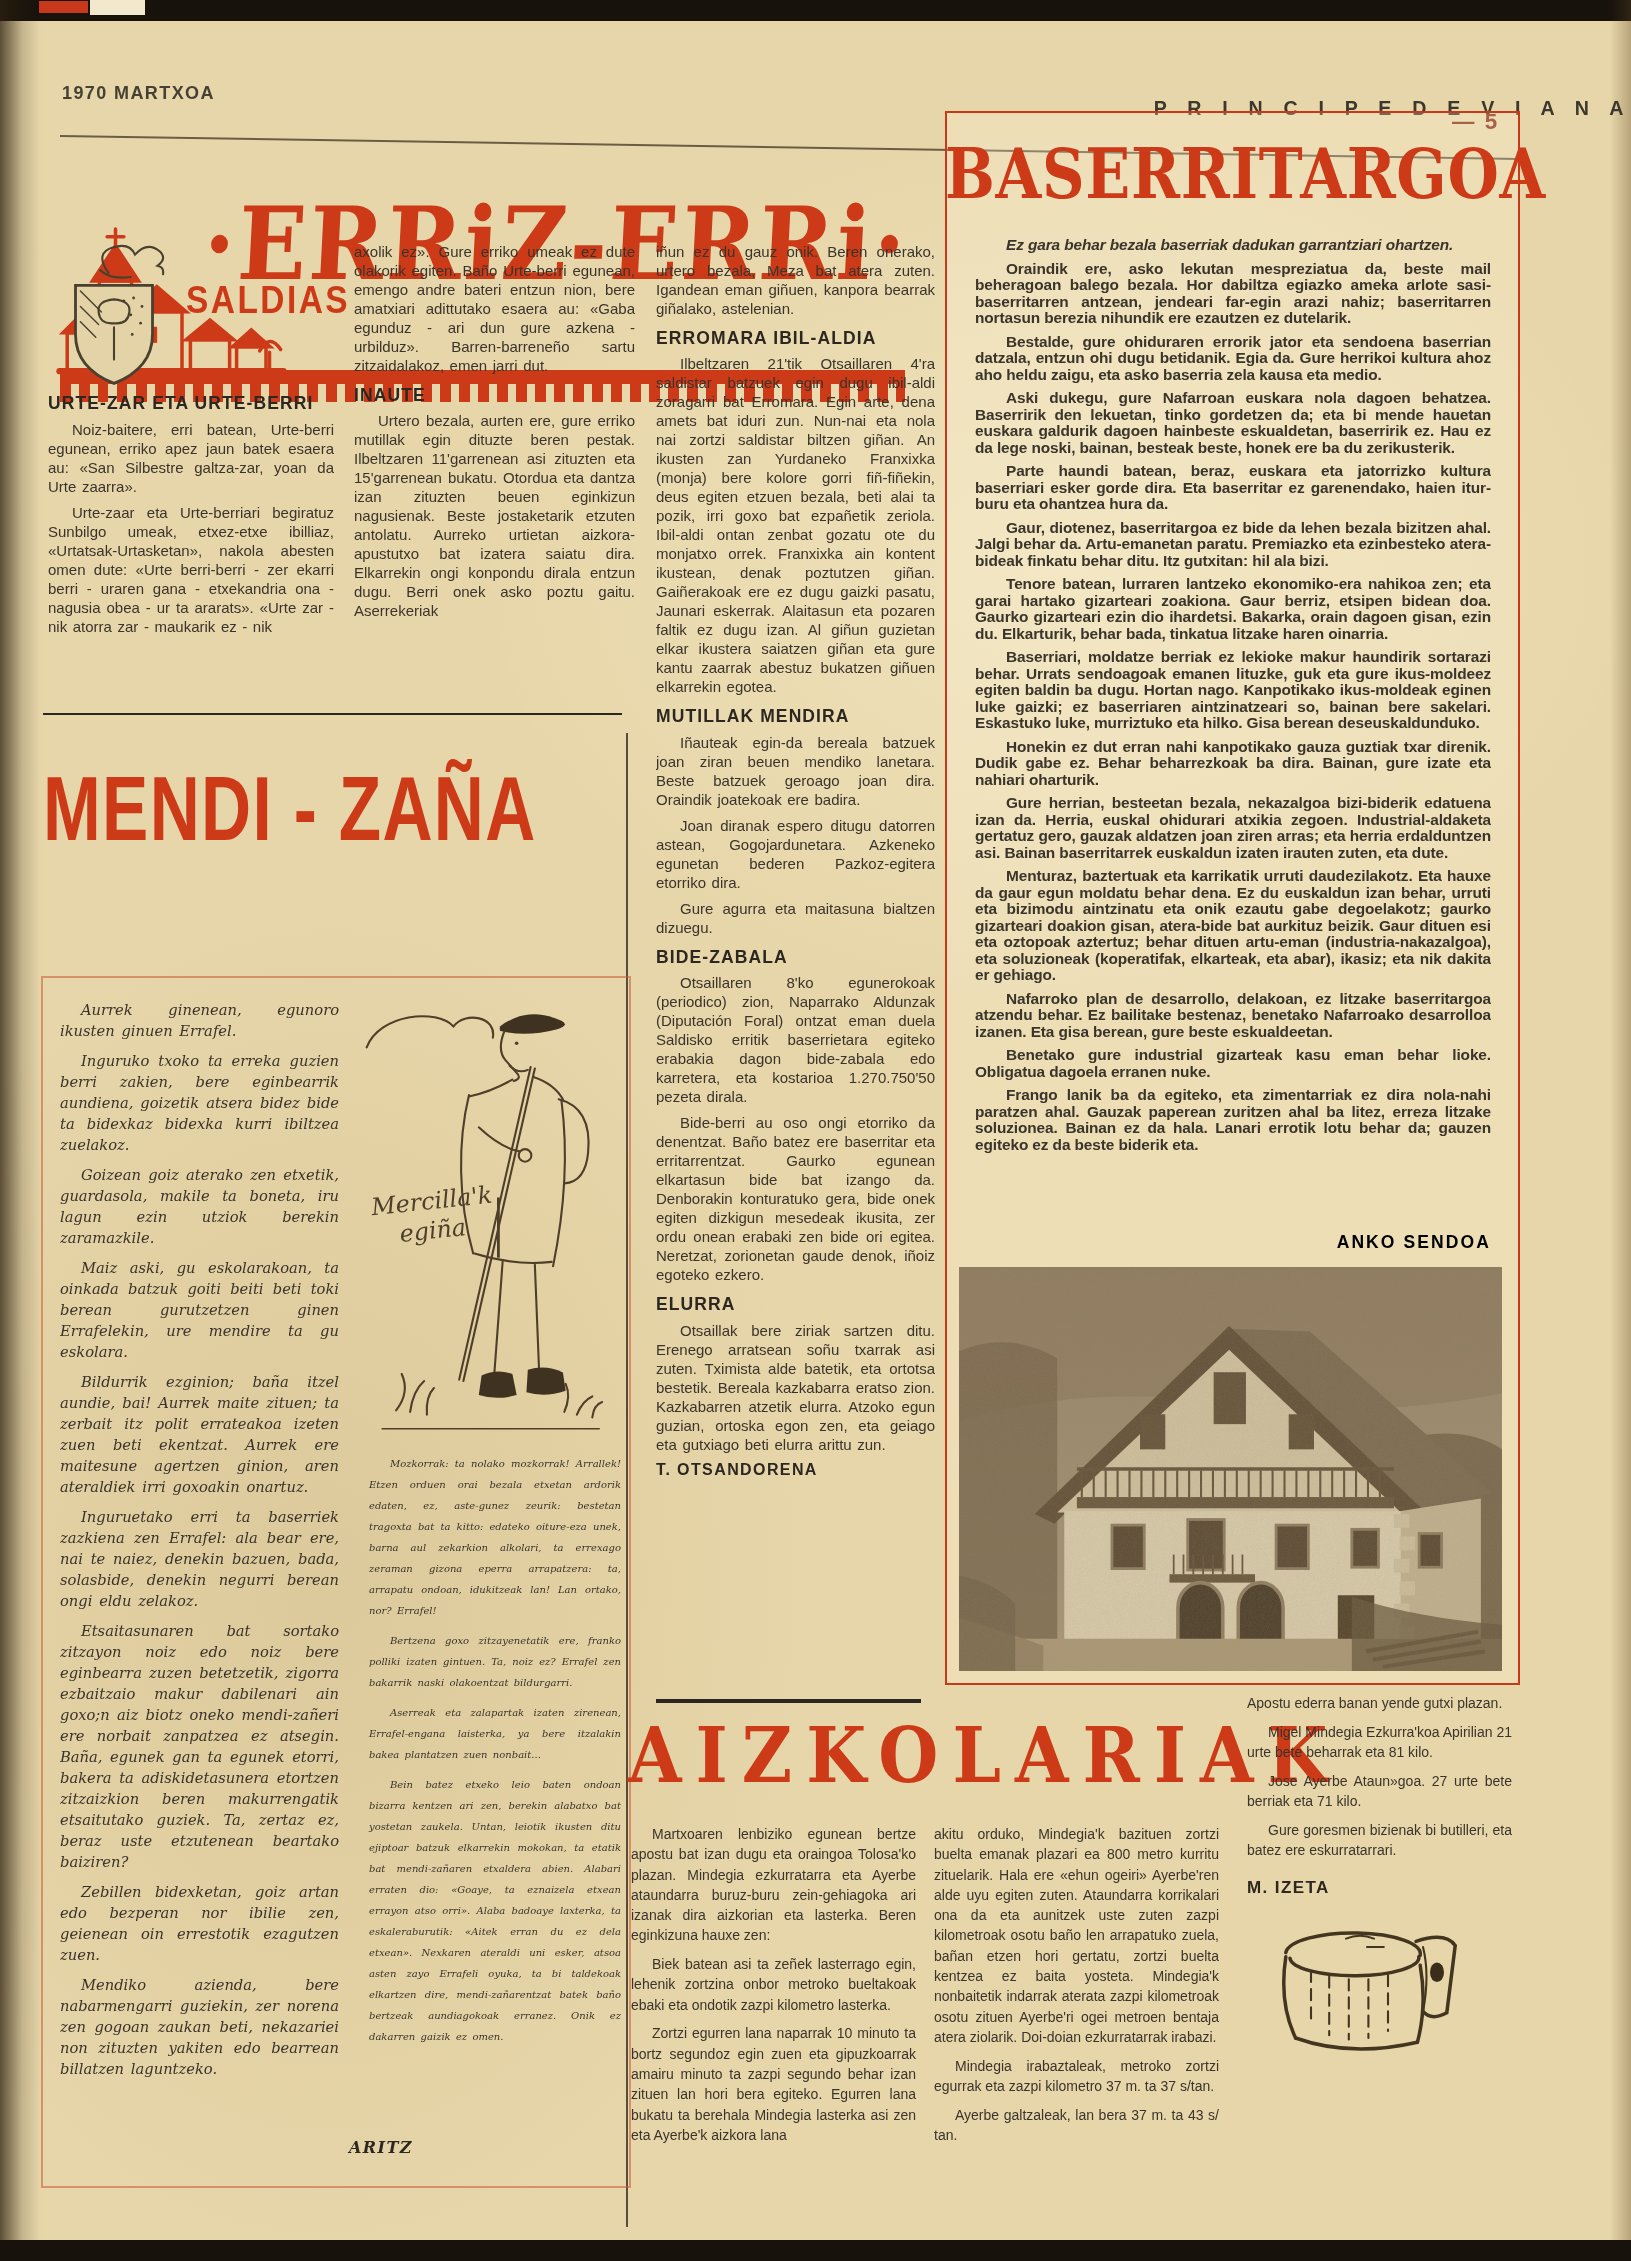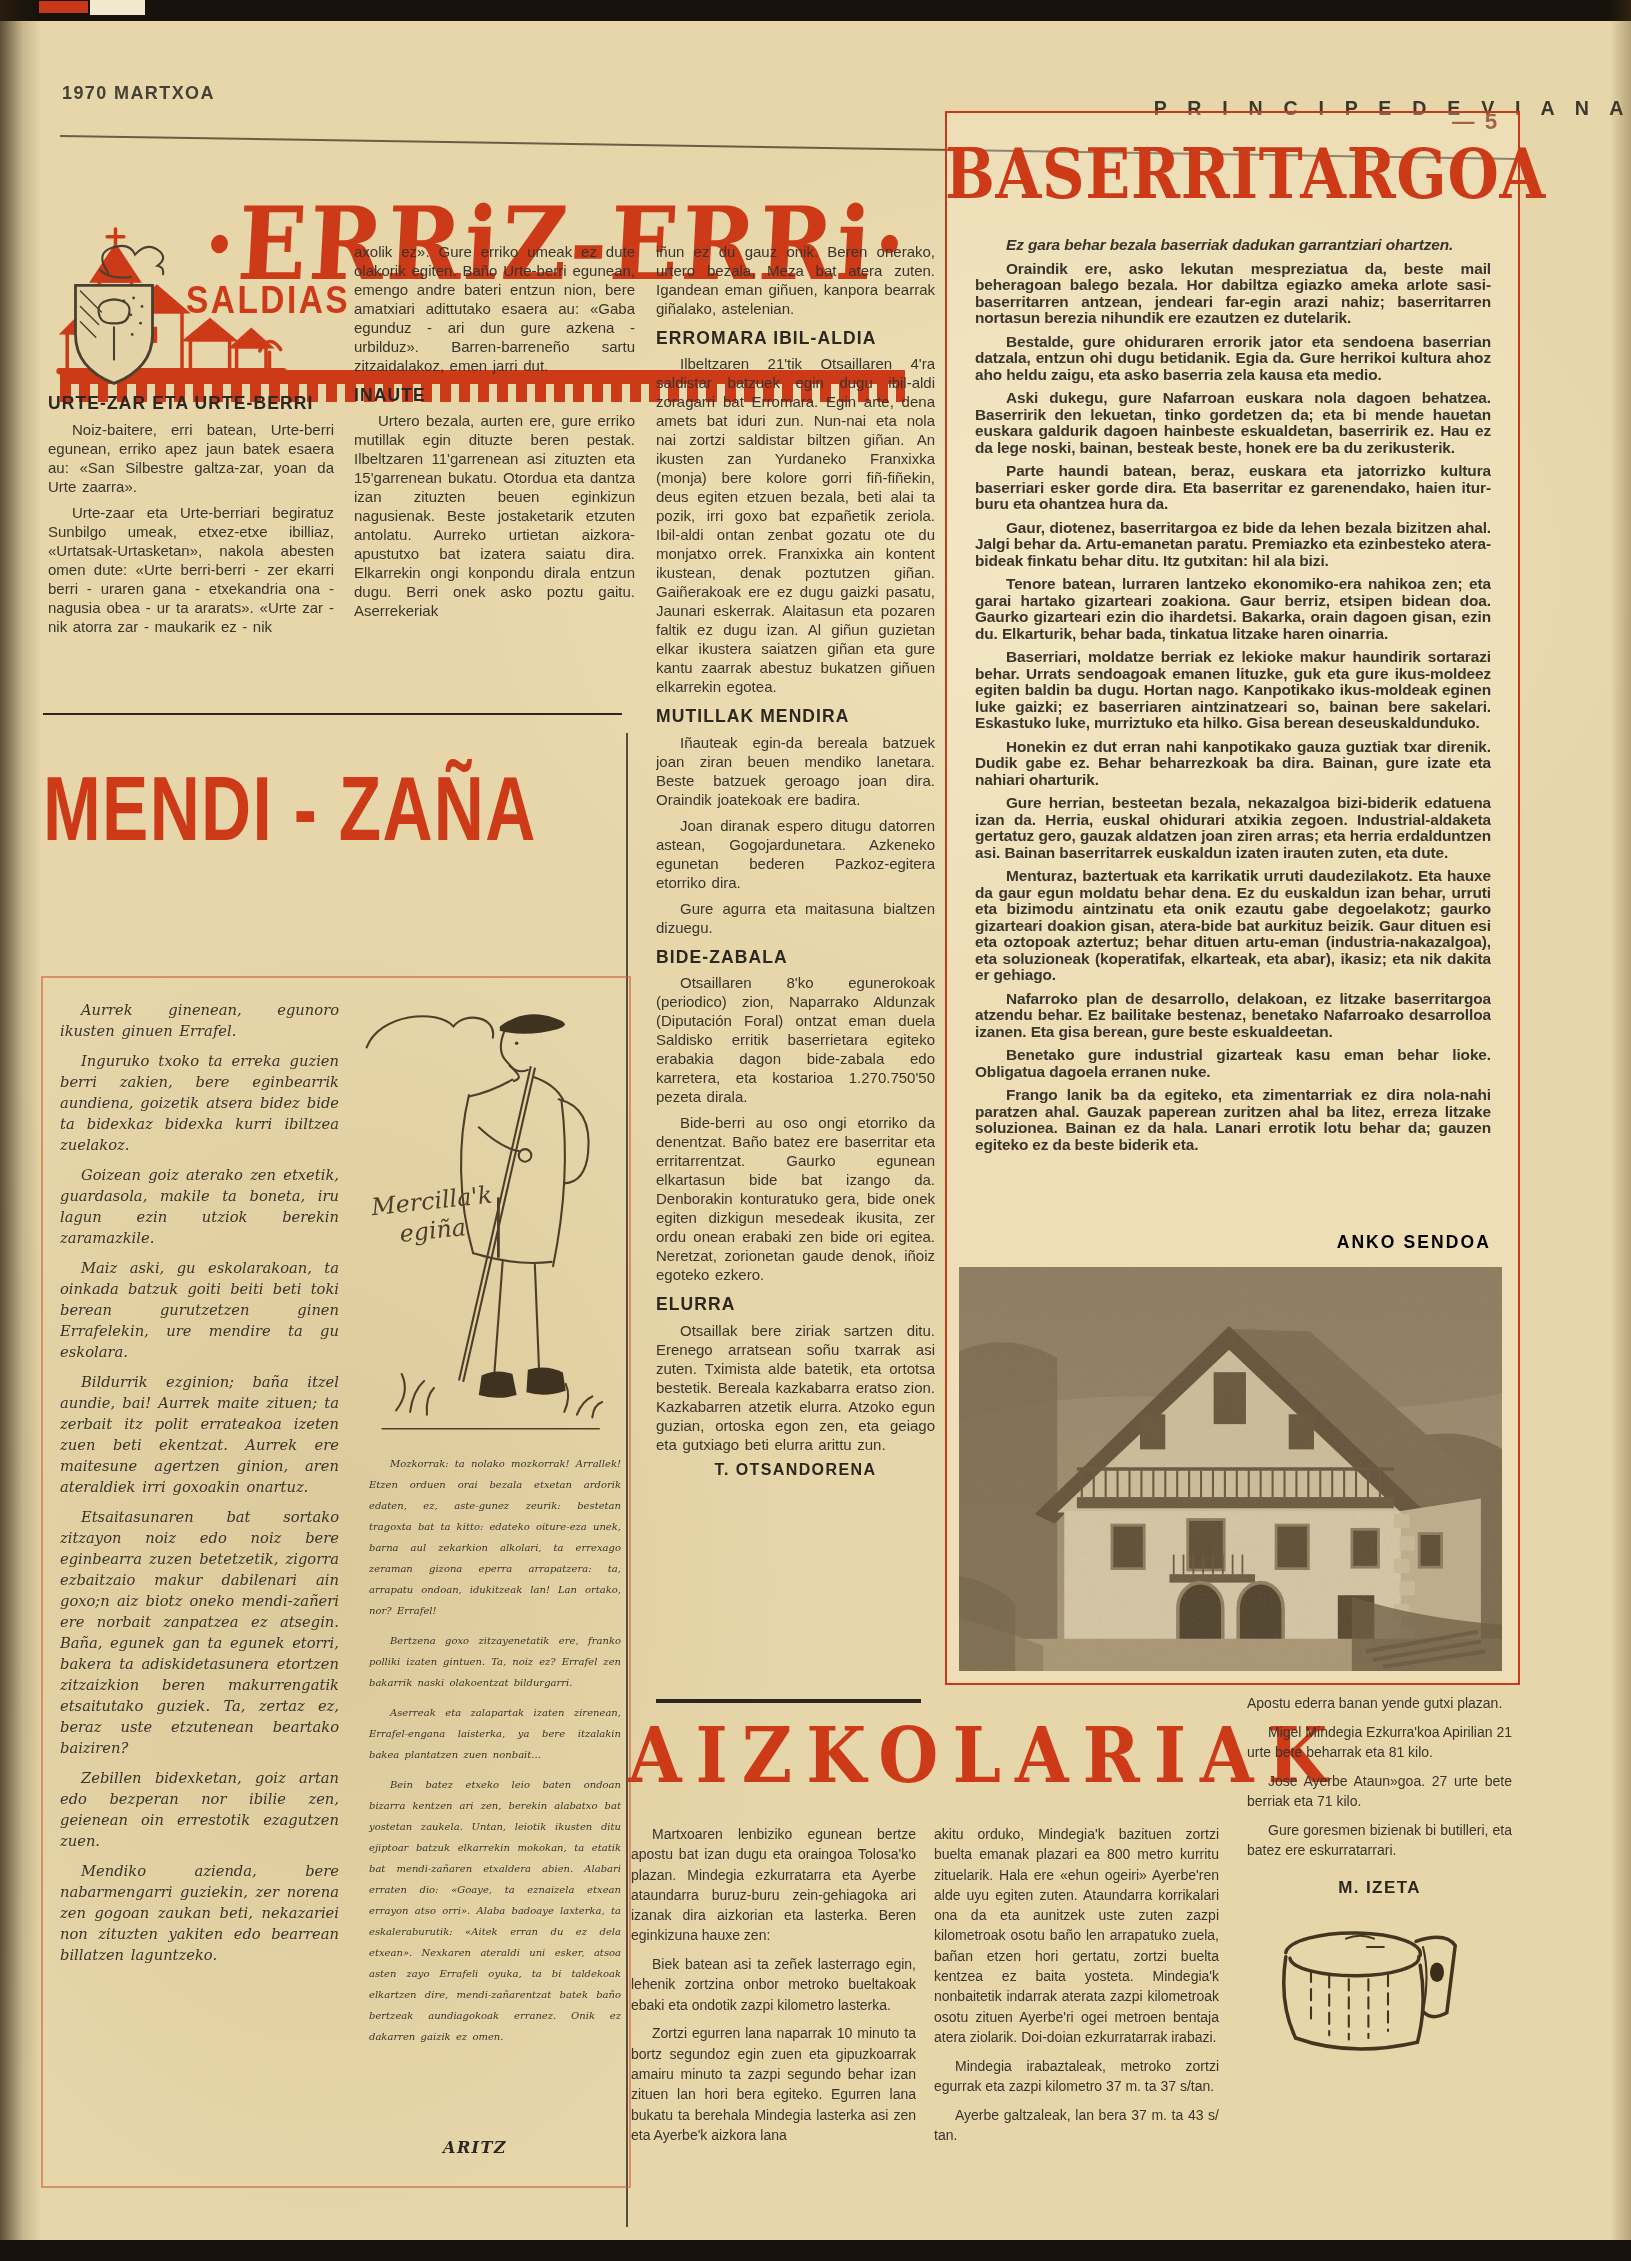--- a/index.html
+++ b/index.html
@@ -28,21 +28,21 @@
   
   .mast-title{left:207px;top:184px;width:722px;font-family:"DejaVu Serif",serif;font-weight:bold;
     font-size:90px;letter-spacing:2.8px;color:#cc3a18;transform:skewX(-3deg) scaleY(1.12);transform-origin:left top;white-space:nowrap;}
   .mast-bar{left:60px;top:370px;width:845px;height:14px;background:#cc3a18;}
   .mast-teeth{left:60px;top:384px;width:845px;height:18px;
     background:repeating-linear-gradient(90deg,#cc3a18 0 10.5px,rgba(0,0,0,0) 10.5px 19px);}
   
   .col{overflow:hidden;}
   .news p{font-size:15px;line-height:19px;text-align:justify;margin:0 0 7px;color:#3a342c;text-indent:24px;word-spacing:1.4px;}
   .news h3{font-size:17.5px;line-height:21px;font-weight:bold;letter-spacing:1.1px;margin:9.8px 0 5.6px;color:#2c2720;text-indent:0;}
-  .sig{font-weight:bold;text-align:center;font-size:16px;letter-spacing:1.4px;color:#2c2720;margin-top:7px;}
+  .sig{font-weight:bold;text-align:left;font-size:16px;letter-spacing:1.4px;color:#2c2720;margin-top:7px;}
   .saldias-title{left:186px;top:279px;font-size:38px;font-weight:bold;color:#cc3a18;letter-spacing:2.8px;transform:scaleX(.88);transform-origin:left;}
   
   .mz-title{left:43px;top:756px;width:589px;font-size:73px;font-weight:900;color:#cc3a18;letter-spacing:1.4px;
     transform:scale(.95,1.25);transform-origin:left top;white-space:nowrap;}
   .mz-box{left:41px;top:976px;width:586px;height:1208px;border:2.1px solid rgba(202,90,55,.55);}
   .ital p{font-family:"DejaVu Serif",serif;font-style:italic;font-size:14.7px;line-height:21px;text-align:justify;
     margin:0 0 9px;color:#3a332a;text-indent:21px;word-spacing:2.1px;}
   .ital-sm p{font-size:10px;line-height:21px;margin-left:20px;}
   .ital .sig{font-family:"DejaVu Serif",serif;font-style:italic;}
   
@@ -149,20 +149,21 @@
 <div class="abs vrule"></div>
 
 <div class="abs mz-title">MENDI - ZAÑA</div>
 <div class="abs mz-box"></div>
 <div class="abs col ital" style="left:60px;top:999px;width:279px;height:1173px;">
   <p>Aurrek ginenean, egunoro ikusten ginuen Errafel.</p>
   <p>Inguruko txoko ta erreka guzien berri zakien, bere eginbearrik aundiena, goizetik atsera bidez bide ta bidexkaz bidexka kurri ibiltzea zuelakoz.</p>
   <p>Goizean goiz aterako zen etxetik, guardasola, makile ta boneta, iru lagun ezin utziok berekin zaramazkile.</p>
   <p>Maiz aski, gu eskolarakoan, ta oinkada batzuk goiti beiti beti toki berean gurutzetzen ginen Errafelekin, ure mendire ta gu eskolara.</p>
   <p>Bildurrik ezginion; baña itzel aundie, bai! Aurrek maite zituen; ta zerbait itz polit errateakoa izeten zuen beti ekentzat. Aurrek ere maitesune agertzen ginion, aren ateraldiek irri goxoakin onartuz.</p>
+  <p>Inguruetako erri ta baserriek zazkiena zen Errafel: ala bear ere, nai te naiez, denekin bazuen, bada, solasbide, denekin negurri berean ongi eldu zelakoz.</p>
   <p>Etsaitasunaren bat sortako zitzayon noiz edo noiz bere eginbearra zuzen betetzetik, zigorra ezbaitzaio makur dabilenari ain goxo;n aiz biotz oneko mendi-zañeri ere norbait zanpatzea ez atsegin. Baña, egunek gan ta egunek etorri, bakera ta adiskidetasunera etortzen zitzaizkion beren makurrengatik etsaitutako guziek. Ta, zertaz ez, beraz uste etzutenean beartako baiziren?</p>
   <p>Zebillen bidexketan, goiz artan edo bezperan nor ibilie zen, geienean oin errestotik ezagutzen zuen.</p>
   <p>Mendiko azienda, bere nabarmengarri guziekin, zer norena zen gogoan zaukan beti, nekazariei non zituzten yakiten edo bearrean billatzen laguntzeko.</p>
 
 </div>
 
 <svg class="abs" style="left:354px;top:983px;" width="265" height="459" viewBox="0 0 378 655">
   <g stroke="#4f3f2a" stroke-width="3" fill="none" stroke-linecap="round">
     <path d="M18 92 C36 44 118 36 142 62 C158 40 204 48 198 78"></path>
     <path d="M208 62 q40 -30 88 -8 q12 6 -6 12 q-46 12 -82 2 z" fill="#3f3221" stroke="none"></path>

